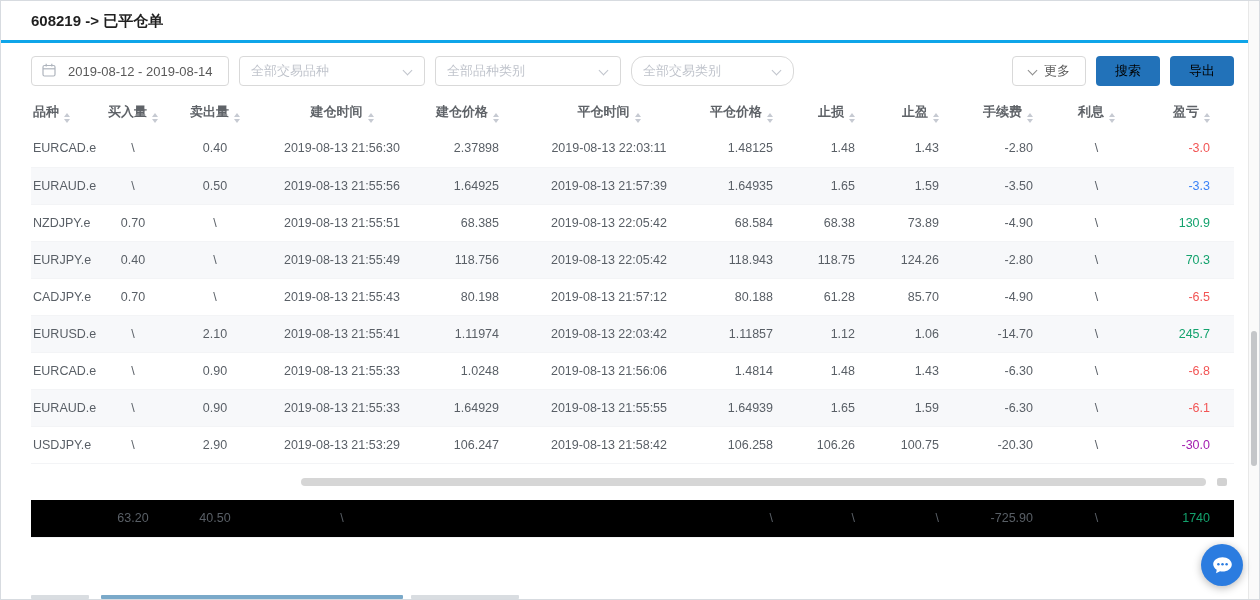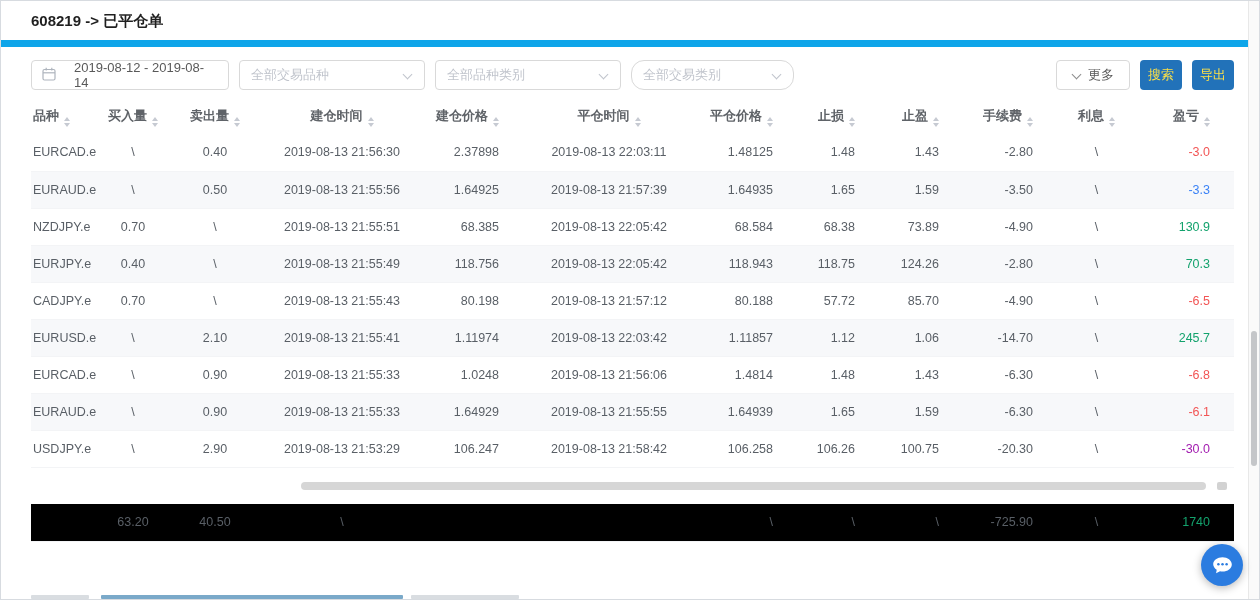--- a/index.html
+++ b/index.html
@@ -15,58 +15,58 @@
     background: #fff;
     border: 1px solid #d7dbe0;
     overflow: hidden;
   }
   
   .title-bar {
     padding: 11px 30px 9px 30px;
     font-size: 15px;
     font-weight: bold;
     color: #1f1f1f;
-    border-bottom: 7px solid #0ea5e9;
+    border-bottom: 3px solid #0ea5e9;
   }
   
   .filter-bar {
     display: flex;
     align-items: center;
     gap: 10px;
     padding: 13px 25px 10px 30px;
   }
   .control {
     height: 30px;
     border: 1px solid #d9d9d9;
     border-radius: 4px;
     background: #fff;
     display: flex;
     align-items: center;
     font-size: 13px;
   }
-  .date-range { width: 198px; padding: 0 10px; color: #595959; gap: 18px; cursor: pointer; }
+  .date-range { width: 198px; padding: 0 10px; color: #595959; gap: 12px; cursor: pointer; }
   .select { justify-content: space-between; padding: 0 11px; color: #c0c4cc; cursor: pointer; }
   .sel-1 { width: 186px; } .sel-2 { width: 186px; } .sel-3 { width: 163px; border-radius: 13px; }
   .chev { position: relative; width: 10px; height: 8px; flex: 0 0 auto; }
   .chev::before {
     content: ""; position: absolute; left: 1px; top: 0;
     width: 6px; height: 6px;
     border-right: 1.4px solid #c0c4cc;
     border-bottom: 1.4px solid #c0c4cc;
     transform: rotate(45deg);
   }
   .more-chev::before { border-color: #8c8c8c; }
   .spacer { flex: 1; }
   .btn {
     height: 30px; border-radius: 4px; font-size: 13px;
     display: flex; align-items: center; justify-content: center;
     cursor: pointer; white-space: nowrap;
   }
   .btn-more { width: 74px; gap: 6px; border: 1px solid #d9d9d9; background: #fff; color: #595959; }
-  .btn-primary { width: 42px; background: #2272b9; color: #fde047; align-items: center; }
+  .btn-primary { width: 64px; background: #2272b9; color: #000000; align-items: center; }
   .btn + .btn-primary { margin-left: 0; }
   
   .table-area { padding: 0 25px 0 30px; }
   table { width: 100%; border-collapse: collapse; table-layout: fixed; }
   th {
     height: 34px; font-size: 13px; font-weight: 600; color: #5f6368;
     padding: 0 2px; white-space: nowrap; cursor: pointer;
   }
   td {
     height: 37px; font-size: 12.5px; color: #595f66;
@@ -285,21 +285,21 @@
             <td class="ar" style="color: rgb(19, 162, 109);">70.3</td>
           </tr>
           <tr>
             <td class="al">CADJPY.e</td>
             <td class="ac">0.70</td>
             <td class="ac">\</td>
             <td class="ac">2019-08-13 21:55:43</td>
             <td class="ar">80.198</td>
             <td class="ac">2019-08-13 21:57:12</td>
             <td class="ar">80.188</td>
-            <td class="ar">57.72</td>
+            <td class="ar">61.28</td>
             <td class="ar">85.70</td>
             <td class="ar">-4.90</td>
             <td class="ac">\</td>
             <td class="ar" style="color: rgb(242, 85, 85);">-6.5</td>
           </tr>
           <tr>
             <td class="al">EURUSD.e</td>
             <td class="ac">\</td>
             <td class="ac">2.10</td>
             <td class="ac">2019-08-13 21:55:41</td>

